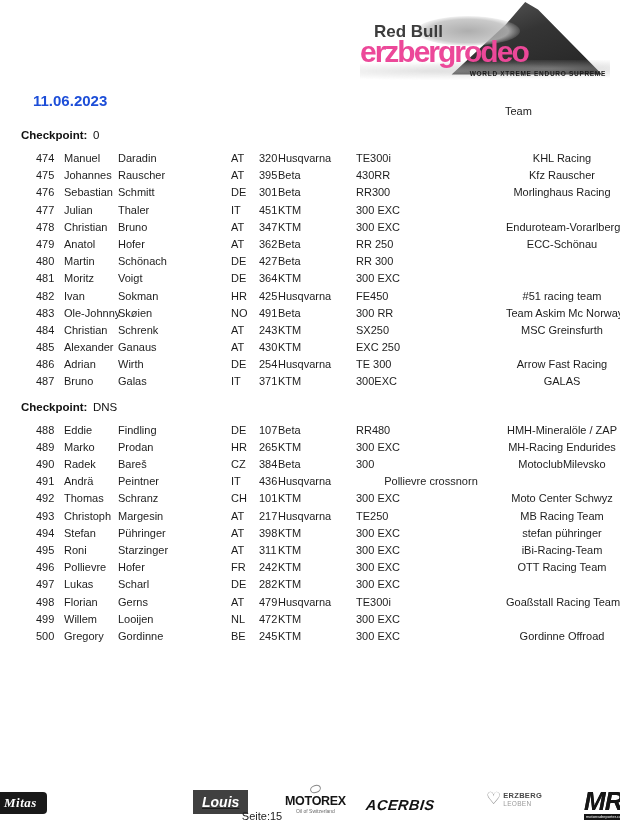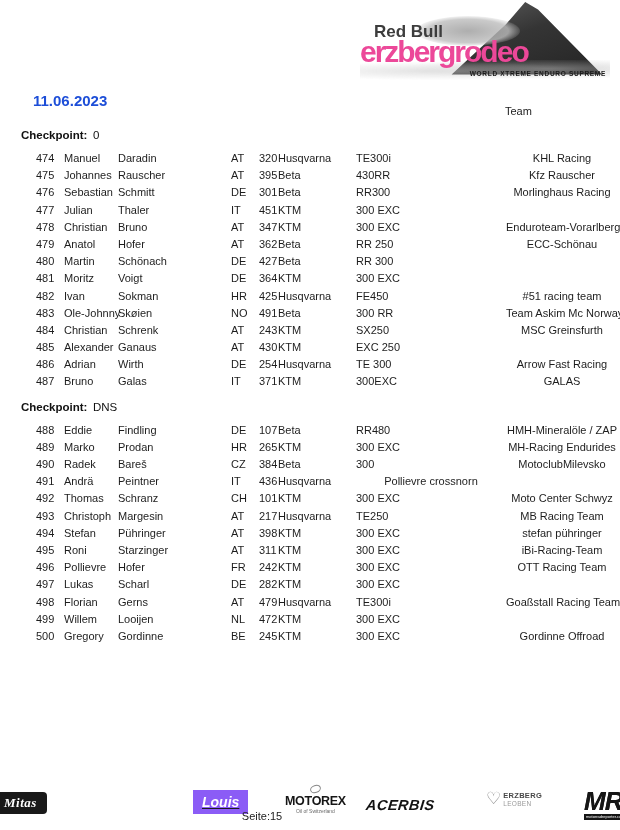--- a/index.html
+++ b/index.html
@@ -68,21 +68,21 @@
   .sp-mitas .main { color:#fff; font-family:"Liberation Serif", serif; font-style:italic;
                     font-weight:700; font-size:13px; letter-spacing:.5px; }
 
   .sp-blaklader { left:76px; top:3px;margin-top:48px; }
   .sp-blaklader .main { font-weight:800; font-size:11px; letter-spacing:.3px; color:#0d0d0d;
                         font-style:italic; }
   .sp-blaklader .bar { margin-top:1px; background:#141414; color:#e6e6e6; font-size:4px;
                        letter-spacing:2.5px; line-height:7px; height:7px; padding:0 8px; width:100%;
                        text-align:center; }
 
-  .sp-louis { left:193px; top:2px; background:#8b5cf6; padding:4px 9px;text-decoration:underline; }
+  .sp-louis { left:193px; top:2px; background:#404040; padding:4px 9px;text-decoration:underline; }
   .sp-louis .main { color:#fff; font-style:italic; font-weight:700; font-size:14px; }
 
   .sp-motorex { left:285px; top:-3px; }
   .sp-motorex .swirl { width:11px; height:8px; border:1.5px solid #8a8a8a; border-radius:50%;
                        transform:rotate(-18deg); margin-bottom:1px; }
   .sp-motorex .main { font-weight:800; font-size:12.5px; letter-spacing:-.3px; color:#161616; }
   .sp-motorex .sub { font-size:5px; color:#6a6a6a; margin-top:0px; }
 
   .sp-acerbis { left:366px; top:9px; }
   .sp-acerbis .main { font-style:italic; font-weight:800; font-size:14.5px; color:#121212;

